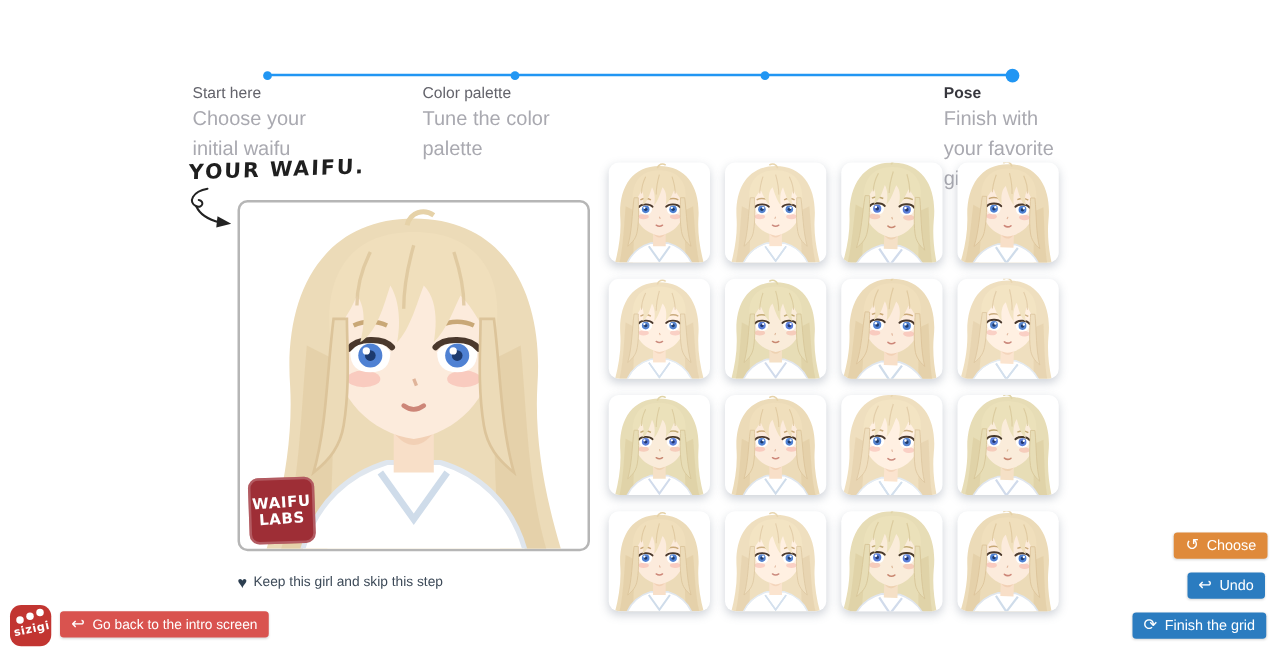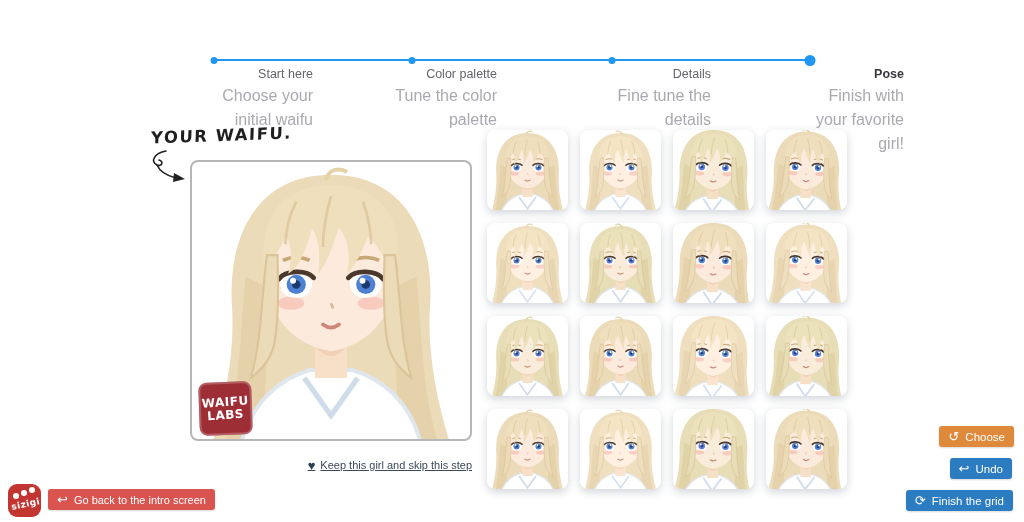--- a/index.html
+++ b/index.html
@@ -3,43 +3,43 @@
 <meta charset="utf-8">
 <style>
   html,body{margin:0;padding:0;background:#fff;}
   .screen{position:relative;width:1024px;height:522px;background:#fff;overflow:hidden;
           font-family:"Liberation Sans",sans-serif;}
 
   
   .progress-line{position:absolute;left:214px;top:59px;width:596px;height:2px;background:#2196f3;}
   .dot{position:absolute;width:7px;height:7px;border-radius:50%;background:#2196f3;top:56.5px;transform:translateX(-50%);}
   .dot.active{width:11px;height:11px;top:54.5px;}
-  .step{position:absolute;top:67px;width:120px;text-align:right;margin-left:39px;}
+  .step{position:absolute;top:67px;width:120px;text-align:left;}
   .step .title{font-size:12.5px;color:#63636b;margin-bottom:3px;}
   .step .sub{font-size:16px;color:#a9a9b0;line-height:1.5;}
   .step.active .title{font-weight:bold;color:#37373e;}
 
   
   .your-waifu{position:absolute;left:151px;top:126px;font-size:16.5px;font-weight:600;
               letter-spacing:1.5px;color:#1f1f1f;transform:rotate(-2deg) skewX(-4deg);
               font-family:"DejaVu Sans",sans-serif;}
   .doodle-arrow{position:absolute;left:146px;top:148px;}
 
   
   .preview-frame{position:absolute;left:190px;top:160px;width:278px;height:277px;
                  border:2px solid #b6b6b6;border-radius:8px;background:#fff;overflow:hidden;}
   .preview-frame svg{width:100%;height:100%;display:block;}
   .watermark{position:absolute;left:199px;top:382px;width:53px;height:53px;background:#9e2e36;
              border-radius:8px;display:flex;flex-direction:column;align-items:center;justify-content:center;
              color:#fff;font-weight:bold;transform:rotate(-2deg);
              box-shadow:inset 0 0 0 2px rgba(255,255,255,.22);}
   .watermark span{font-size:12px;line-height:1.05;letter-spacing:.5px;transform:rotate(-2deg);
                   font-family:"DejaVu Sans",sans-serif;}
-  .keep-link{position:absolute;left:190px;top:458px;width:282px;text-align:right;font-size:11px;
-             color:#3d4a58;cursor:pointer;text-decoration:underline;}
+  .keep-link{position:absolute;left:190px;top:458px;width:282px;text-align:left;font-size:11px;
+             color:#3d4a58;cursor:pointer;}
   .keep-link .heart{color:#2c3e50;font-size:13px;vertical-align:-1px;margin-right:5px;}
 
   
   .pose-grid{position:absolute;left:487px;top:130px;width:360px;height:359px;display:grid;
              grid-template-columns:repeat(4,81px);grid-template-rows:repeat(4,80px);gap:13px 12px;}
   .cell{background:#fff;border-radius:8px;box-shadow:0 3px 8px rgba(110,120,140,.32);
         overflow:hidden;cursor:pointer;}
   .cell svg{width:100%;height:100%;display:block;}
   .v1 svg{transform:scaleX(-1);}
   .v2 svg{transform:scale(1.08) rotate(2deg);}
@@ -117,24 +117,20 @@
   <div class="dot active" style="left: 810px; background: rgb(33, 150, 243);"></div>
 
   <div class="step" style="left:154px">
     <div class="title">Start here</div>
     <div class="sub">Choose your initial waifu</div>
   </div>
   <div class="step" style="left:338px">
     <div class="title">Color palette</div>
     <div class="sub">Tune the color palette</div>
   </div>
-  <div class="step" style="left:552px">
-    <div class="title">Details</div>
-    <div class="sub">Fine tune the details</div>
-  </div>
   <div class="step active" style="left:755px;width:110px">
     <div class="title">Pose</div>
     <div class="sub">Finish with your favorite girl!</div>
   </div>
 
   <div class="your-waifu">YOUR WAIFU.</div>
   <svg class="doodle-arrow" width="44" height="36" viewBox="0 0 44 36">
     <path d="M20 3 C8 5 4 14 11 17 C16 19 18 13 13 12" fill="none" stroke="#222" stroke-width="1.6" stroke-linecap="round"></path>
     <path d="M11 17 C14 24 22 28 30 30" fill="none" stroke="#222" stroke-width="1.6" stroke-linecap="round"></path>
     <polygon points="28,25 39,31 27,34" fill="#222"></polygon>

